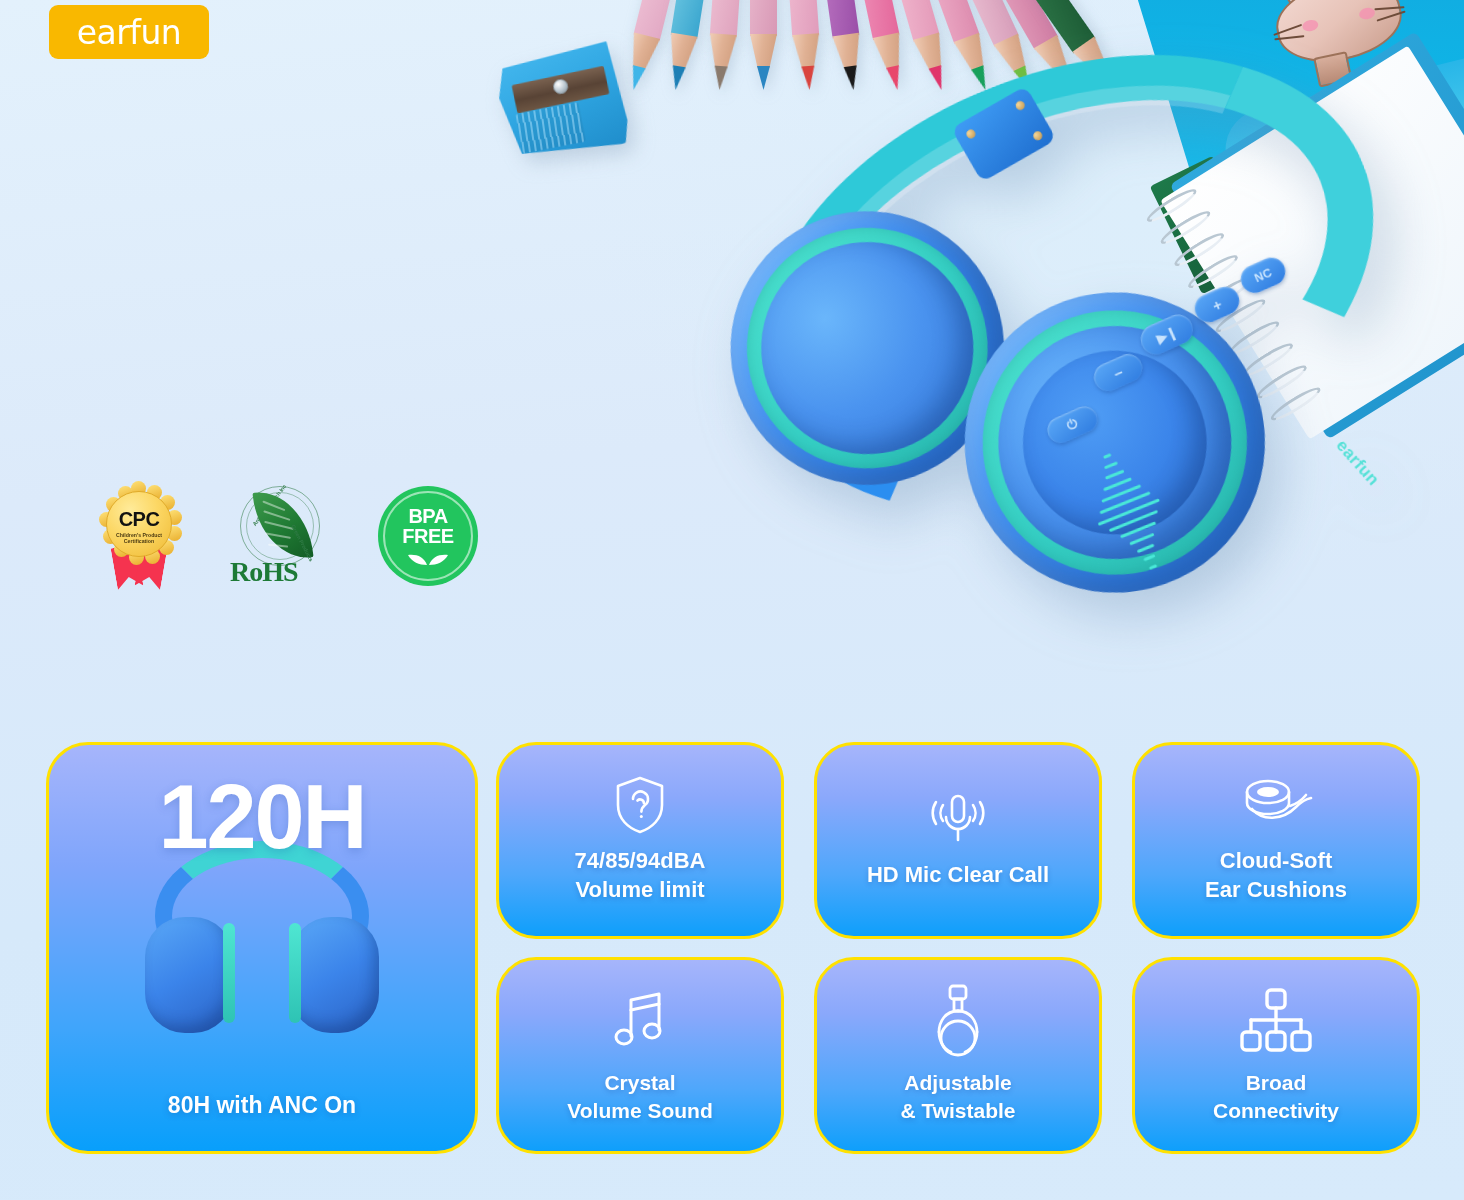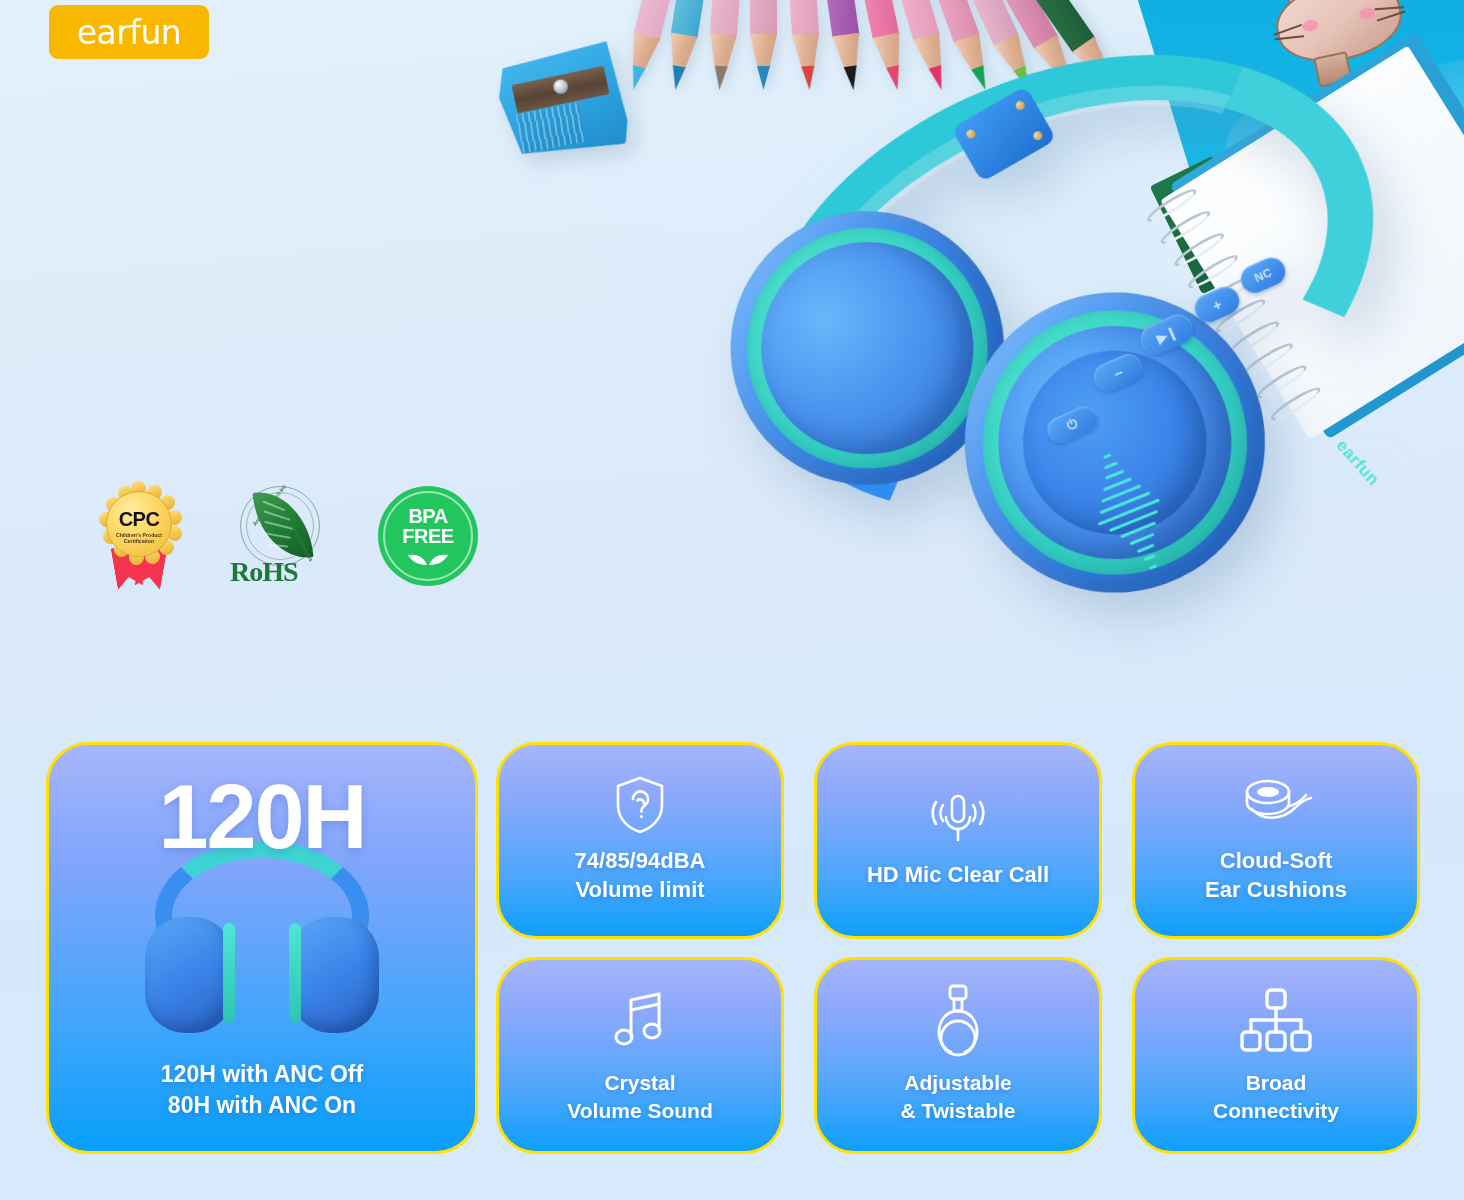--- a/index.html
+++ b/index.html
@@ -630,21 +630,20 @@
 
       <div class="bat-hp">
         <div class="bat-band"></div>
         <div class="bat-cup l"></div>
         <div class="bat-cup r"></div>
         <div class="bat-accent l"></div>
         <div class="bat-accent r"></div>
       </div>
 
       <div class="battery-caption">
-        <div>120H with ANC Off</div>
         <div>80H with ANC On</div>
       </div>
     </div>
 
     <div class="cards-col">
 
       <div class="cards-row row-top">
 
         <div class="fcard top">
           <div class="fc-icon">

